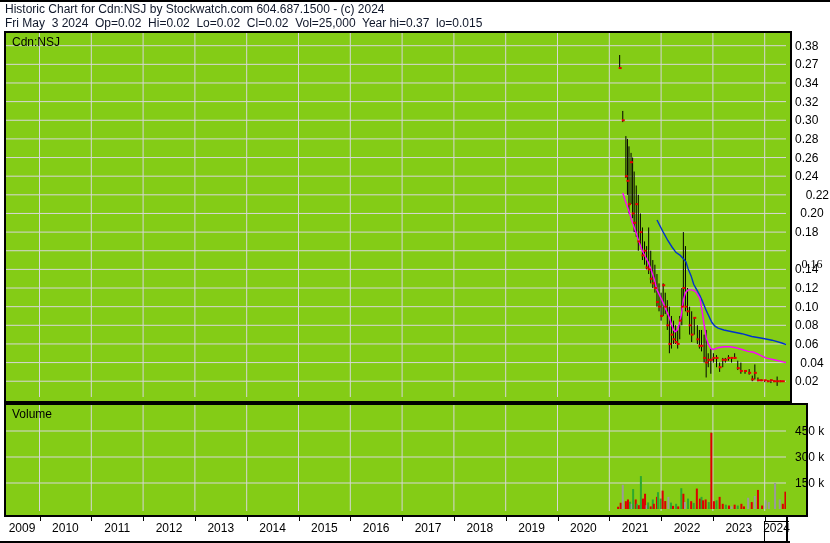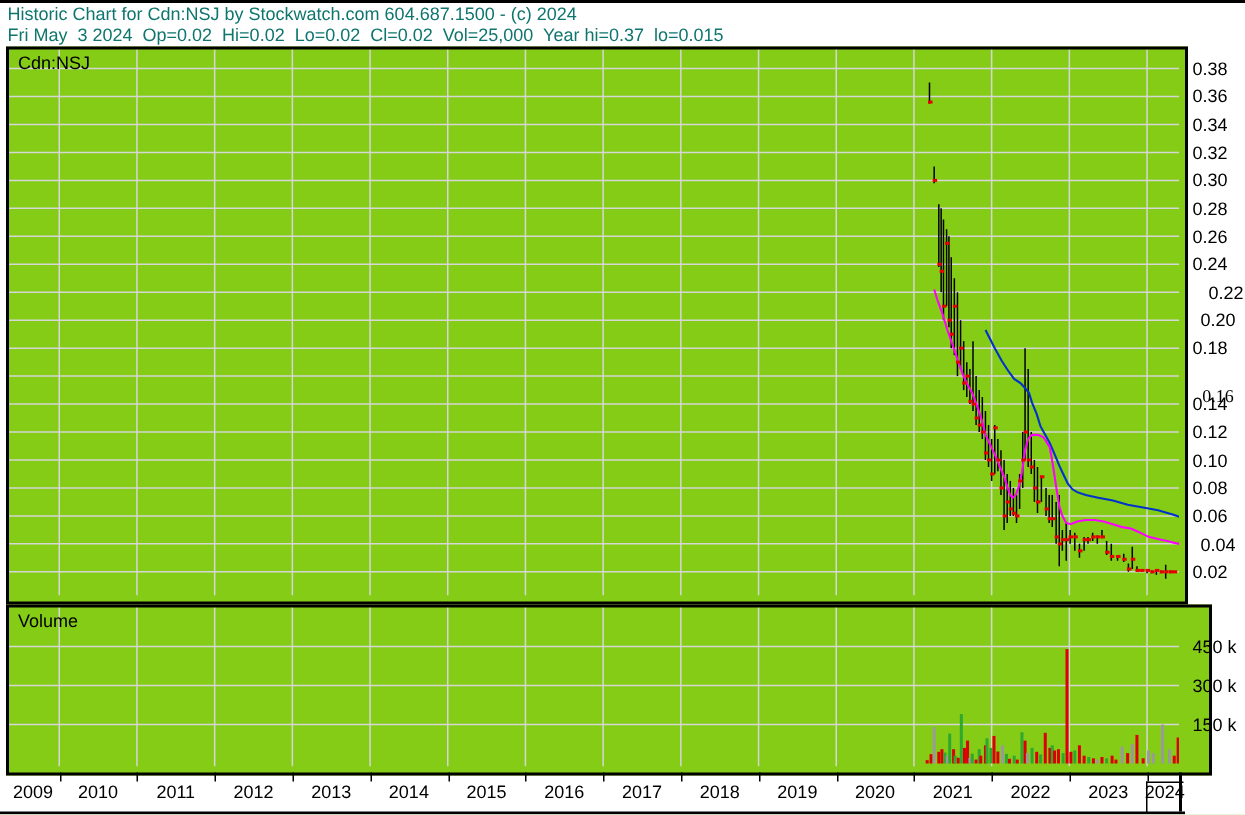--- a/index.html
+++ b/index.html
@@ -1,21 +1,21 @@
 <!DOCTYPE html>
 <html><head>
 <meta charset="utf-8">
 <style>
   html,body{margin:0;padding:0;background:#fff;}
   #chart-root{
     position:relative;width:830px;height:543px;background:#fff;overflow:hidden;
     font-family:"Liberation Sans",sans-serif;color:#000;
   }
   .topline{position:absolute;left:0;top:0;width:830px;height:2px;background:#000;}
-  .hdr{position:absolute;left:5px;font-size:12px;line-height:14px;white-space:pre;color:#0f766e;}
+  .hdr{position:absolute;left:5px;font-size:12px;line-height:14px;white-space:pre;color:#0f172a;}
   #hdr1{top:2px;}
   #hdr2{top:16px;}
   .panel{position:absolute;left:4px;border:2px solid #000;background:#84cc16;}
   #price-panel{top:31px;width:784px;height:368px;}
   #volume-panel{top:403px;width:784px;height:110px;padding-left:16px;}
   .panel-label{position:absolute;left:6px;top:2px;font-size:12px;z-index:5;}
   svg{position:absolute;left:0;top:0;display:block;}
   .tick-label{position:absolute;font-size:12px;line-height:14px;color:#000;}
   #price-axis,#volume-axis{position:absolute;left:792px;width:38px;}
   #price-axis{top:0;height:400px;padding-left:27px;}
@@ -294,21 +294,21 @@
         <rect x="761.8439999999962" y="97.06666666666666" width="2" height="6.933333333333337" fill="#9a9a9a"></rect>
         <rect x="768.0600000000023" y="78" width="2" height="26" fill="#9a9a9a"></rect>
         <rect x="772.721999999998" y="94.46666666666667" width="2" height="9.533333333333331" fill="#9a9a9a"></rect>
         <rect x="775.8299999999953" y="98.8" width="2" height="5.200000000000003" fill="#dd0000"></rect>
         <rect x="778.4200000000046" y="86.66666666666667" width="2" height="17.33333333333333" fill="#dd0000"></rect>
       </svg>
   </div>
 
   <div id="price-axis">
       <div class="tick-label" style="left: 3px; top: 38.7px; width: 34px; text-align: left;">0.38</div>
-      <div class="tick-label" style="left: 3px; top: 57.34px; width: 34px; text-align: left;">0.36</div>
+      <div class="tick-label" style="left: 3px; top: 57.34px; width: 34px; text-align: left;">0.27</div>
       <div class="tick-label" style="left: 3px; top: 75.98px; width: 34px; text-align: left;">0.34</div>
       <div class="tick-label" style="left: 3px; top: 94.62px; width: 34px; text-align: left;">0.32</div>
       <div class="tick-label" style="left: 3px; top: 113.26px; width: 34px; text-align: left;">0.30</div>
       <div class="tick-label" style="left: 3px; top: 131.9px; width: 34px; text-align: left;">0.28</div>
       <div class="tick-label" style="left: 3px; top: 150.54px; width: 34px; text-align: left;">0.26</div>
       <div class="tick-label" style="left: 3px; top: 169.18px; width: 34px; text-align: left;">0.24</div>
       <div class="tick-label" style="left: 3px; top: 187.82px; width: 34px; text-align: right;">0.22</div>
       <div class="tick-label" style="left: 3px; top: 206.46px; width: 34px; text-align: center;">0.20</div>
       <div class="tick-label" style="left: 3px; top: 225.1px; width: 34px; text-align: left;">0.18</div>
       <div class="tick-label" style="left: 3px; top: 257px; width: 34px; text-align: center; font-family: Liberation Serif, serif;">0.16</div>

